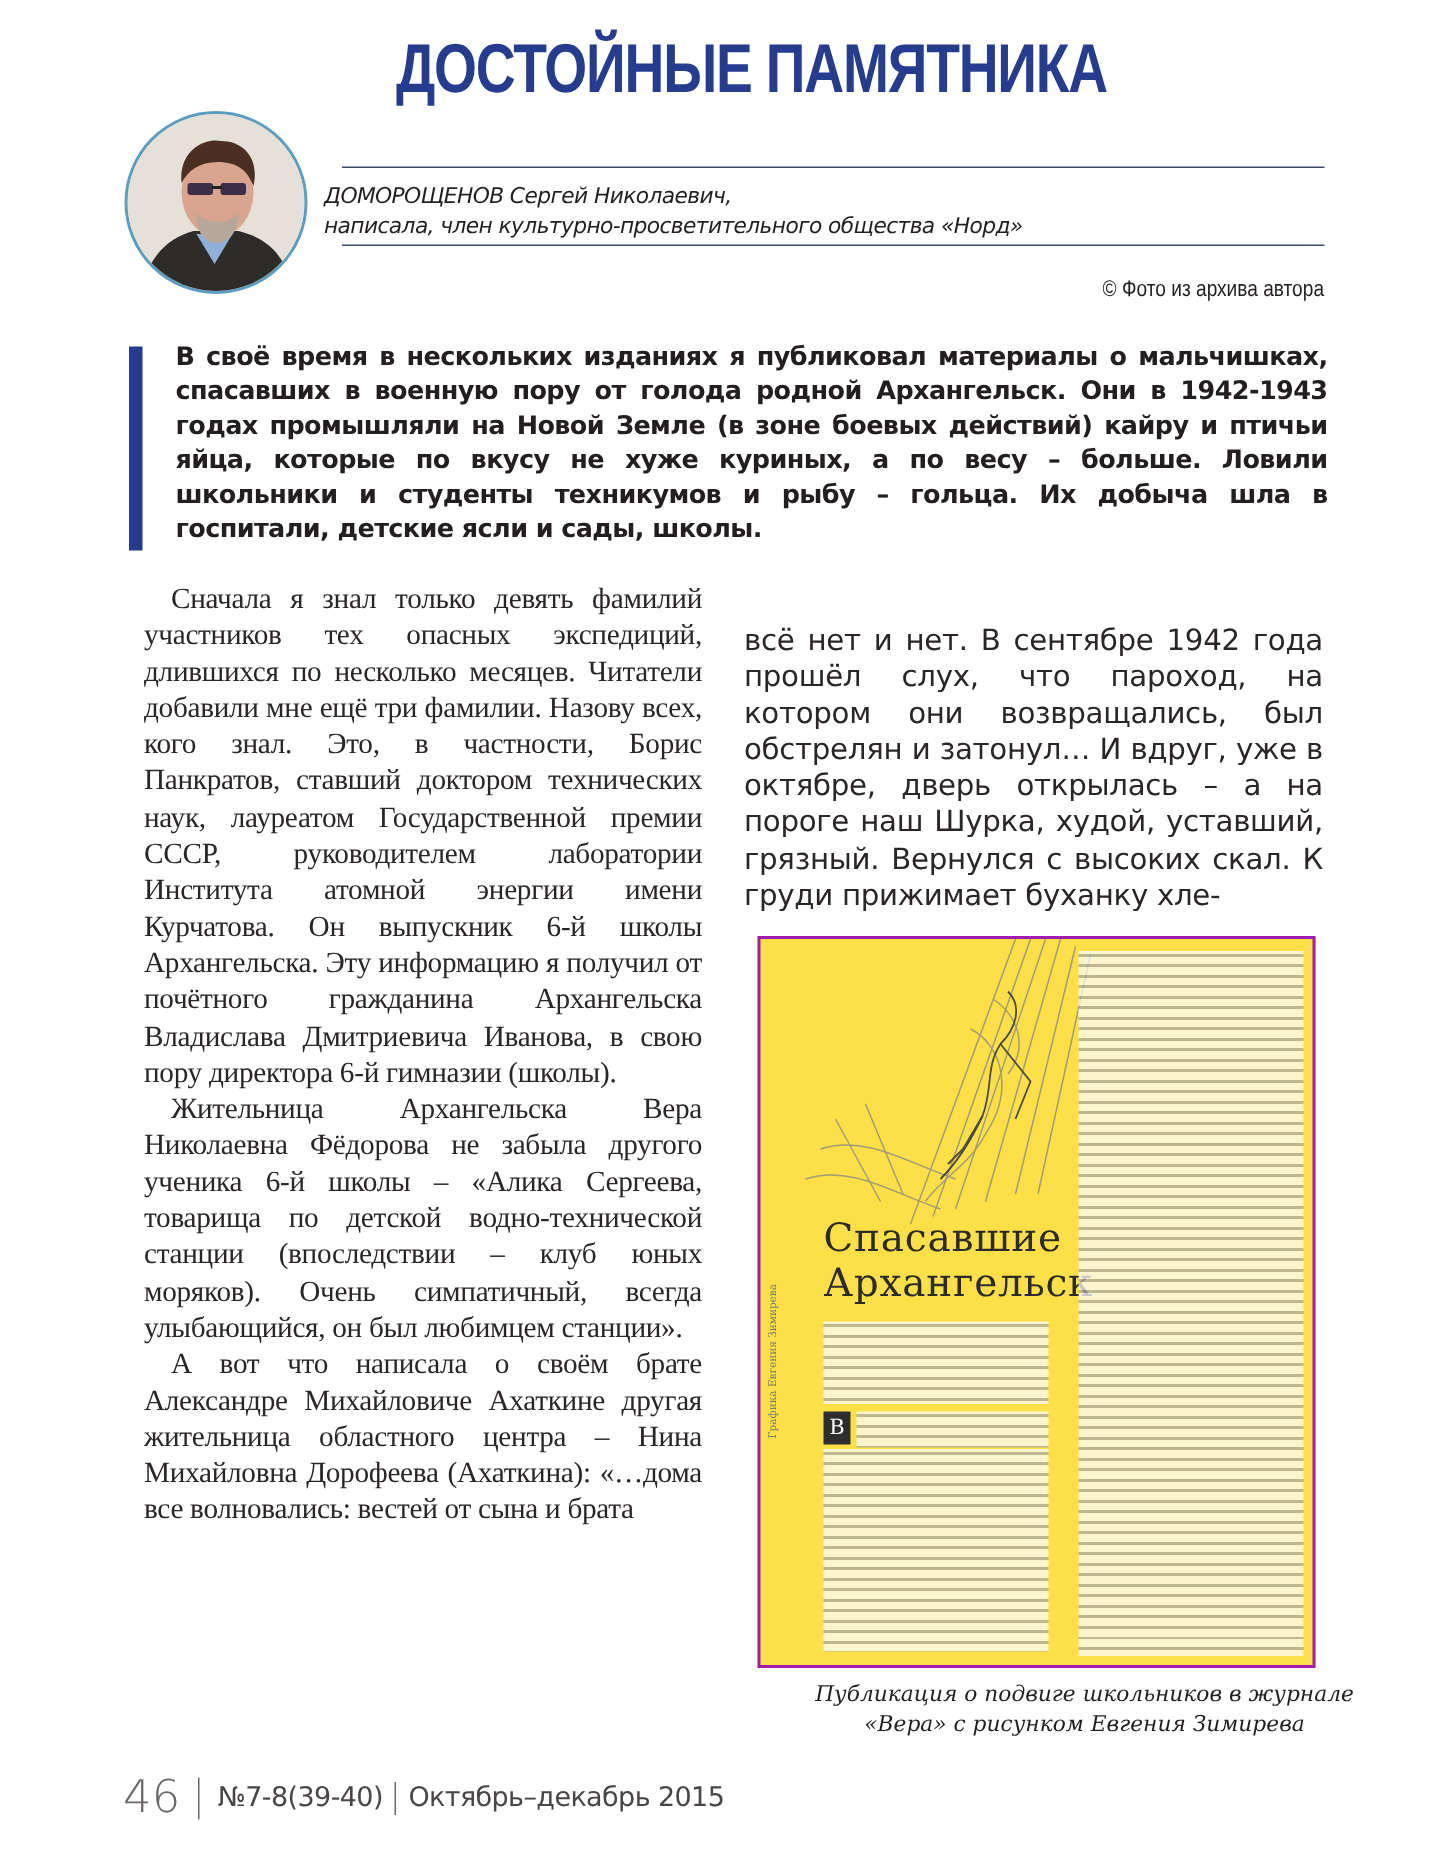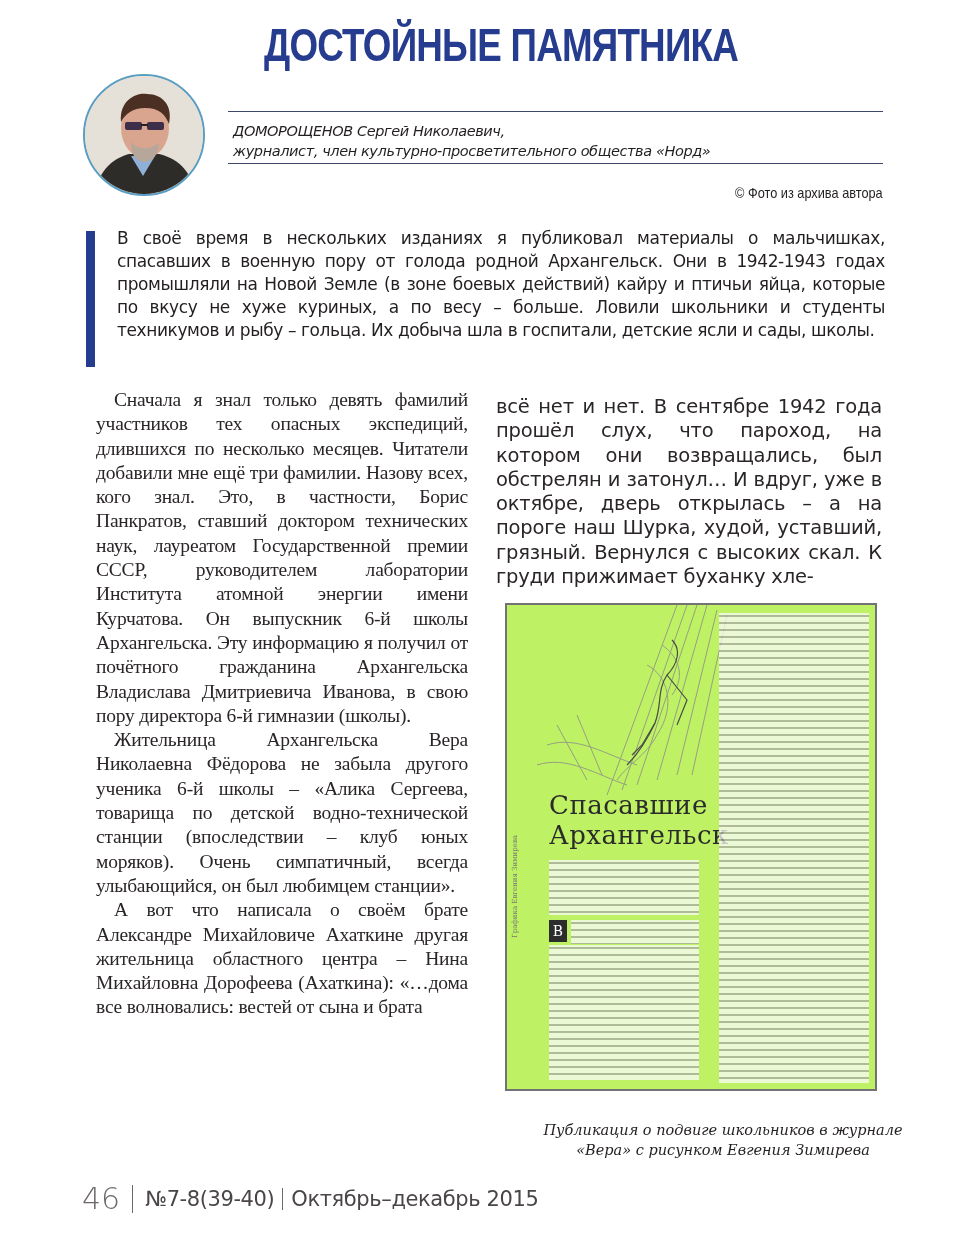--- a/index.html
+++ b/index.html
@@ -10,46 +10,46 @@
       font-size: 46px; letter-spacing: -1px; color: #263c8f;
       transform: scaleX(0.8); transform-origin: left top; white-space: nowrap;
       line-height: 1.1;
     }
     .avatar {
       position: absolute; left: 83px; top: 74px; width: 118px; height: 118px;
       border-radius: 50%; border: 2px solid #5a9ec3; overflow: hidden; background: #e7e2d9;
     }
     .rule { position: absolute; left: 228px; width: 655px; height: 1px; background: #3c4a6a; }
     .author {
-      position: absolute; left: 233px; top: 121px; font-family: "DejaVu Sans", sans-serif;
+      position: absolute; left: 216px; top: 121px; font-family: "DejaVu Sans", sans-serif;
       font-style: italic; font-size: 14.5px; line-height: 20px; color: #231f20;
       letter-spacing: -0.4px;
     }
     .credit {
       position: absolute; right: 82px; top: 184px; font-family: "Liberation Sans", sans-serif;
       font-size: 15px; color: #231f20; transform: scaleX(0.85); transform-origin: right top;
       white-space: nowrap;
     }
     .lede-bar { position: absolute; left: 86px; top: 231px; width: 9px; height: 136px; background: #263c8f; }
     .lede {
       position: absolute; left: 117px; top: 227px; width: 768px;
-      font-family: "DejaVu Sans", sans-serif; font-weight: 400; font-size: 17px; line-height: 23px;
+      font-family: "DejaVu Sans", sans-serif; font-weight: 700; font-size: 17px; line-height: 23px;
       text-align: justify; color: #231f20; letter-spacing: -0.4px;
     }
     .col {
       position: absolute; font-family: "DejaVu Sans", sans-serif; font-size: 19.5px; line-height: 24.3px;
       color: #2a2526; text-align: justify; letter-spacing: -0.2px;
     }
     .col p { margin: 0; text-indent: 18px; hyphens: manual; }
     .col-left { left: 96px; top: 388px; width: 372px; font-family: Liberation Serif, serif; }
-    .col-right { left: 496px; top: 395px; width: 386px; }
+    .col-right { left: 496px; top: 415px; width: 386px; }
     .col-right p { text-indent: 0; }
     .scan {
-      position: absolute; left: 505px; top: 603px; width: 368px; height: 484px;
-      border: 2px solid #737373; background: #bef264; overflow: hidden;
+      position: absolute; left: 505px; top: 624px; width: 368px; height: 484px;
+      border: 2px solid #a21caf; background: #fde047; overflow: hidden;
     }
     .scan-title {
       position: absolute; left: 42px; top: 185px; font-family: "DejaVu Serif", serif;
       font-size: 26px; line-height: 30px; color: #2b2b2b; letter-spacing: 0.5px;
     }
     .scan-vertical {
       position: absolute; left: 4px; top: 230px; font-family: "DejaVu Serif", serif; font-size: 7px;
       color: #777; writing-mode: vertical-rl; transform: rotate(180deg);
     }
     .scan-textblock { position: absolute; background: repeating-linear-gradient(#fbfbfb 0 2px, #a9a9a9 2px 4px, #fbfbfb 4px 7px); opacity: 0.75; }
@@ -57,21 +57,21 @@
     .caption {
       position: absolute; left: 528px; top: 1120px; width: 390px; text-align: center;
       font-family: "DejaVu Serif", serif; font-style: italic; font-size: 14.5px; line-height: 20px; color: #231f20;
     }
     .footer {
       position: absolute; left: 82px; top: 1181px; font-family: "DejaVu Sans", sans-serif; color: #4a4547;
       white-space: nowrap; display: flex; align-items: center;
     }
     .footer .page { font-size: 30px; font-weight: 300; color: #6d6869; }
     .footer .sep { display: inline-block; width: 1px; height: 28px; background: #6d6869; margin: 0 12px; }
-    .footer .issue, .footer .date { font-size: 21px; letter-spacing: -0.4px; }
+    .footer .issue, .footer .date { font-size: 18px; letter-spacing: -0.4px; }
   </style>
 </head>
 <body>
 
 <div class="title">ДОСТОЙНЫЕ ПАМЯТНИКА</div>
 
 <div class="avatar">
   <svg width="118" height="118" viewBox="0 0 118 118">
     <rect width="118" height="118" fill="#e6e1d8"></rect>
     <path d="M10 118 C14 92 30 82 44 78 L74 78 C90 82 106 92 110 118 Z" fill="#2e2c28"></path>
@@ -81,21 +81,21 @@
     <rect x="40" y="46" width="17" height="8" rx="2" fill="#3d2f4a"></rect>
     <rect x="62" y="46" width="17" height="8" rx="2" fill="#3d2f4a"></rect>
     <rect x="56" y="48" width="7" height="2" fill="#222"></rect>
     <path d="M46 66 C52 74 68 74 74 66 C74 80 66 86 60 86 C52 86 46 80 46 66 Z" fill="#b7a79a"></path>
   </svg>
 </div>
 
 <div class="rule" style="top:111px;"></div>
 <div class="author">
   <div>ДОМОРОЩЕНОВ Сергей Николаевич,</div>
-  <div>журналист, член культурно-просветительного общества «Норд»</div>
+  <div>написала, член культурно-просветительного общества «Норд»</div>
 </div>
 <div class="rule" style="top:163px;"></div>
 <div class="credit">© Фото из архива автора</div>
 
 <div class="lede-bar"></div>
 <div class="lede">В своё время в нескольких изданиях я публиковал материалы о мальчишках, спасавших в военную пору от голода родной Архангельск. Они в 1942-1943 годах промышляли на Новой Земле (в зоне боевых действий)  кайру и птичьи яйца, которые по вкусу не хуже куриных, а по весу – больше. Ловили школьники и студенты техникумов и рыбу – гольца. Их добыча шла в госпитали, детские ясли и сады, школы.</div>
 
 <div class="col col-left">
   <p>Сначала я знал только девять фамилий участников тех опасных экспедиций, длившихся по несколько месяцев. Читатели добавили мне ещё три фамилии. Назову всех, кого знал. Это, в частности, Борис Панкратов, ставший доктором технических наук, лауреатом Государственной премии СССР, руководителем лаборатории Института атомной энергии имени Курчатова. Он выпускник 6-й школы Архангельска. Эту информацию я получил от почётного гражданина Архангельска Владислава Дмитриевича Иванова, в свою пору директора 6-й гимназии (школы).</p>
   <p>Жительница Архангельска Вера Николаевна Фёдорова не забыла другого ученика 6-й школы – «Алика Сергеева, товарища по детской водно-технической станции (впоследствии – клуб юных моряков). Очень симпатичный, всегда улыбающийся, он был любимцем станции».</p>

